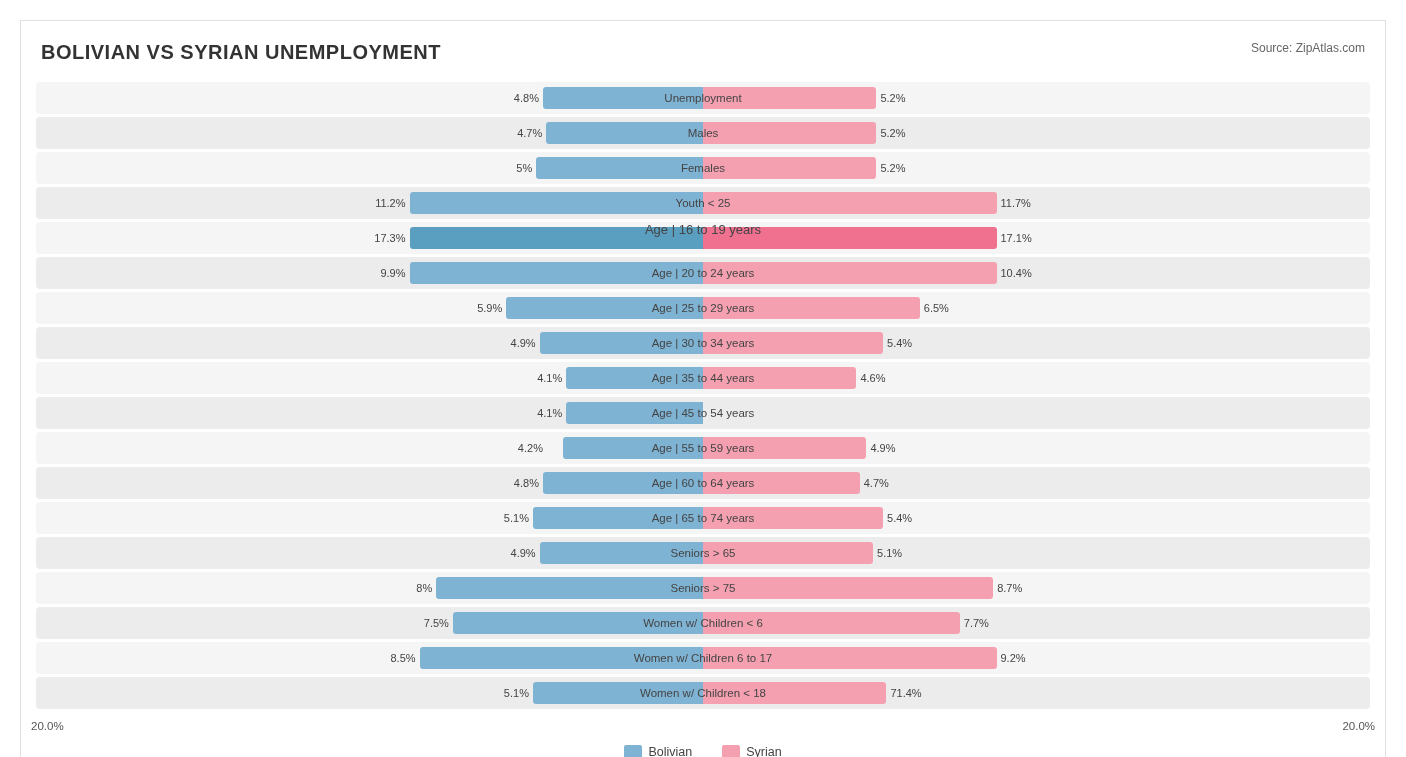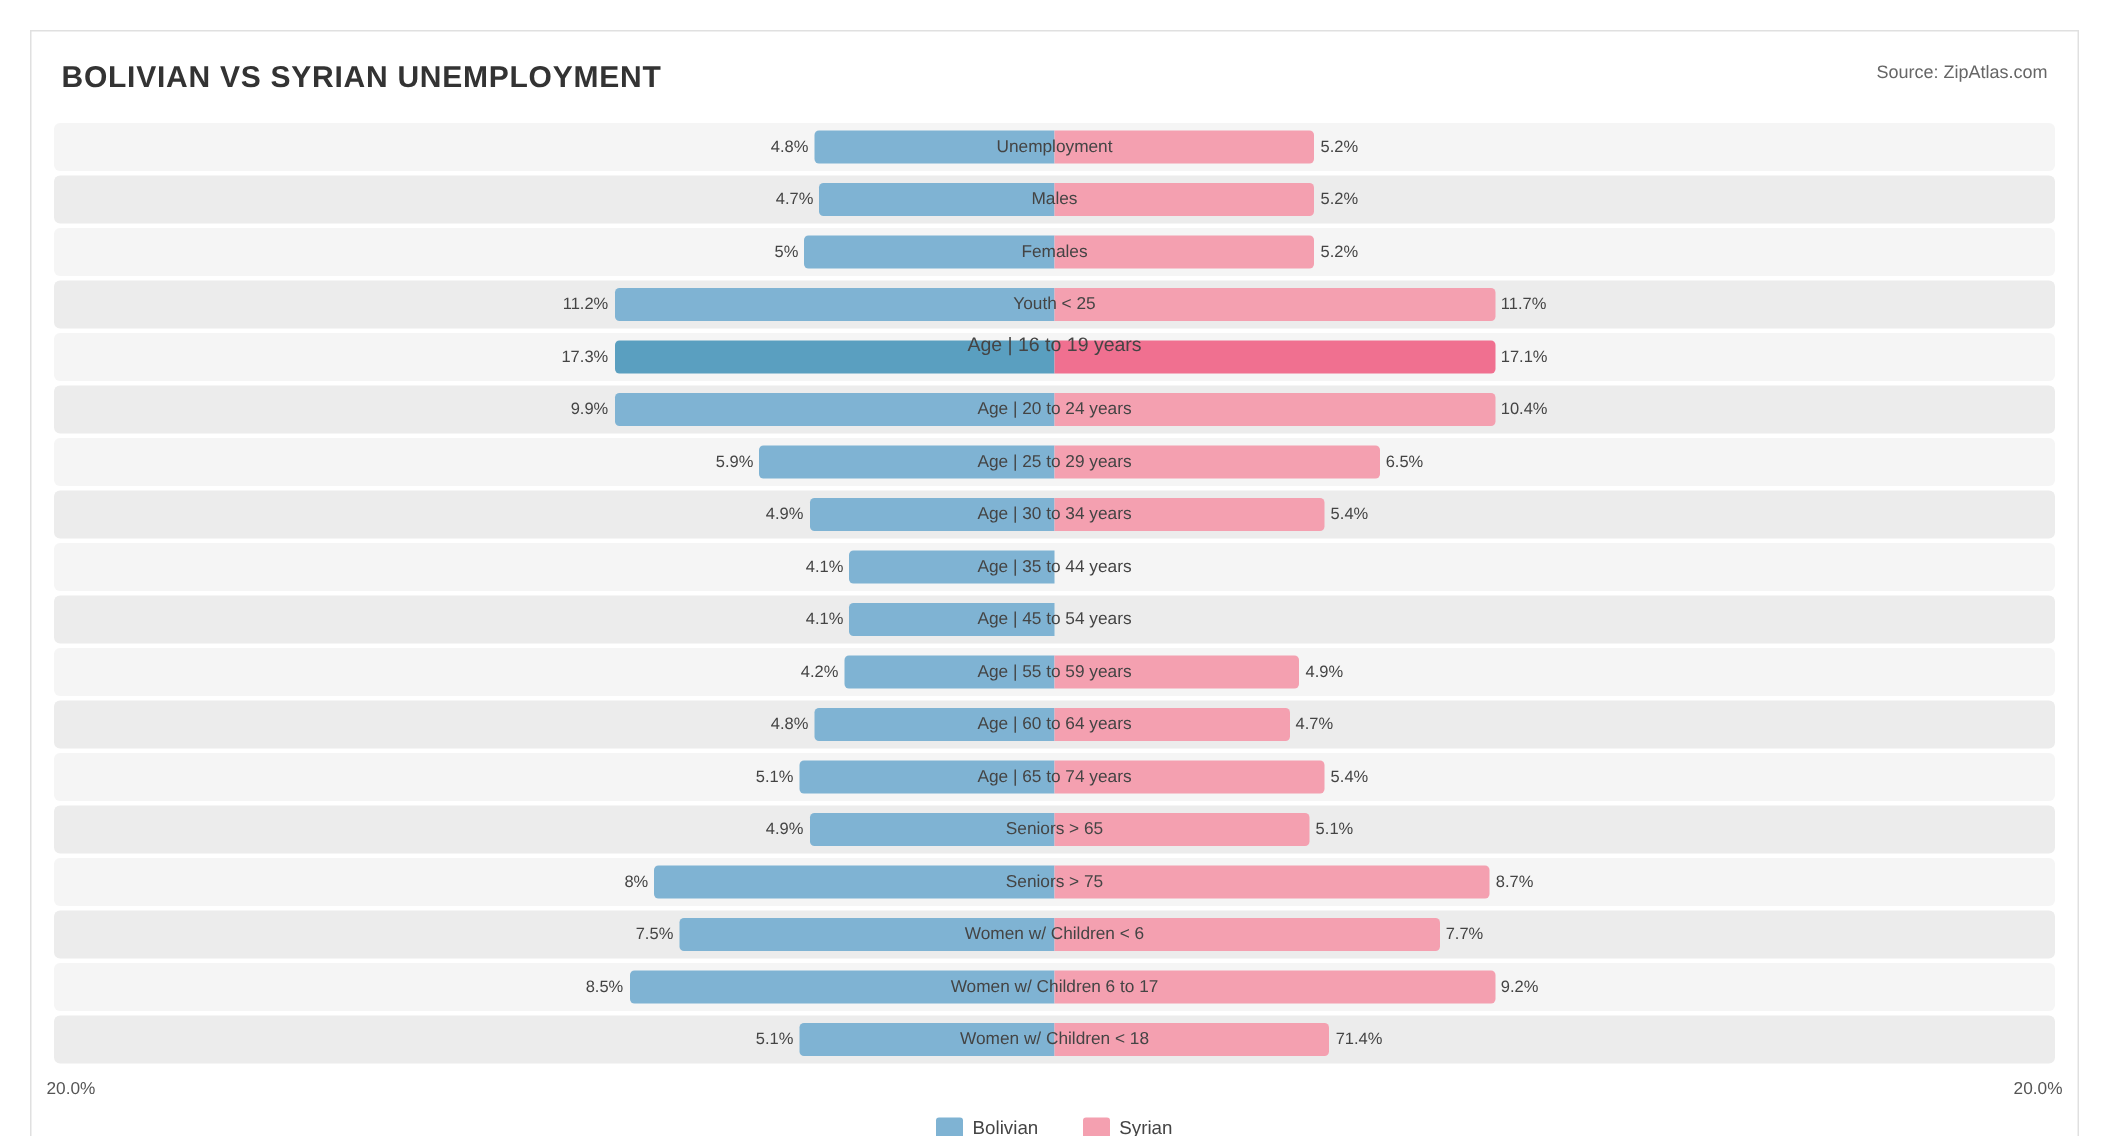--- a/index.html
+++ b/index.html
@@ -303,41 +303,45 @@
       <div class="left-section" style="width:50%; display:flex; align-items:center; justify-content:flex-end; height:100%; position:relative;">
 
         <span style="font-size:11px;color:#444;margin-right:4px;white-space:nowrap;">4.1%</span>
         <div class="bolivian-bar" style="height:22px; width:20.5%; background:#7fb3d3; border-radius:3px 0 0 3px; max-width:calc(50% - 40px);"></div>
       </div>
 
       <span class="center-label" style="position:absolute;left:50%;transform:translateX(-50%);font-size:11.5px;color:#444;white-space:nowrap;z-index:10;text-align:center;">
         Age | 35 to 44 years
       </span>
 
+      <div class="right-section" style="width:50%; display:flex; align-items:center; justify-content:flex-start; height:100%; position:relative;">
+        <div class="syrian-bar" style="height:22px; width:23%; background:#f4a0b0; border-radius:0 3px 3px 0; max-width:calc(50% - 40px);"></div>
+        <span style="font-size:11px;color:#444;margin-left:4px;white-space:nowrap;">4.6%</span>
+      </div>
     </div>
   </div>
       <div class="bar-row">
     <div class="bars-wrapper" style="position:relative; display:flex; width:100%; height:100%; align-items:center;">
 
       <div class="left-section" style="width:50%; display:flex; align-items:center; justify-content:flex-end; height:100%; position:relative;">
 
         <span style="font-size:11px;color:#444;margin-right:4px;white-space:nowrap;">4.1%</span>
         <div class="bolivian-bar" style="height:22px; width:20.5%; background:#7fb3d3; border-radius:3px 0 0 3px; max-width:calc(50% - 40px);"></div>
       </div>
 
       <span class="center-label" style="position:absolute;left:50%;transform:translateX(-50%);font-size:11.5px;color:#444;white-space:nowrap;z-index:10;text-align:center;">
         Age | 45 to 54 years
       </span>
 
     </div>
   </div>
       <div class="bar-row">
     <div class="bars-wrapper" style="position:relative; display:flex; width:100%; height:100%; align-items:center;">
 
-      <div class="left-section" style="width:50%; display:flex; align-items:center; justify-content:flex-end; height:100%; position:relative;">
+      <div class="left-section" style="width:50%; display:flex; align-items:center; justify-content:flex-end; height:100%; position:relative;gap:16px;">
 
         <span style="font-size:11px;color:#444;margin-right:4px;white-space:nowrap;">4.2%</span>
         <div class="bolivian-bar" style="height:22px; width:21.000000000000004%; background:#7fb3d3; border-radius:3px 0 0 3px; max-width:calc(50% - 40px);"></div>
       </div>
 
       <span class="center-label" style="position:absolute;left:50%;transform:translateX(-50%);font-size:11.5px;color:#444;white-space:nowrap;z-index:10;text-align:center;">
         Age | 55 to 59 years
       </span>
 
       <div class="right-section" style="width:50%; display:flex; align-items:center; justify-content:flex-start; height:100%; position:relative;">

